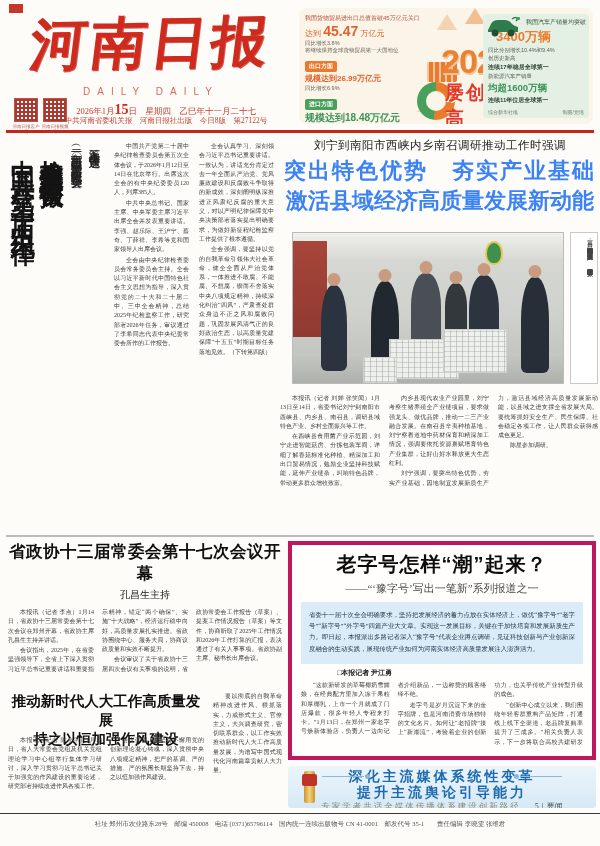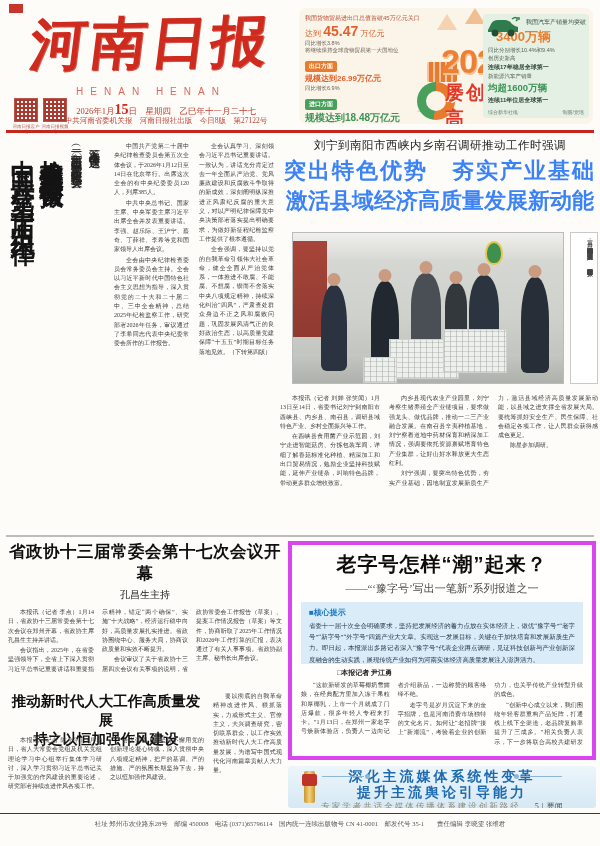--- a/index.html
+++ b/index.html
@@ -98,21 +98,21 @@
   .zx-sub{text-align:center;font-size:10px;color:#222;margin-top:3px;}
   .zx-body{margin-top:6px;height:106px;column-count:3;column-gap:8px;}
 
   
   .renda{position:absolute;left:8px;top:692px;width:274px;height:118px;}
   .rd-hl{width:196px;text-align:center;font-family:"Liberation Sans",sans-serif;font-weight:800;font-size:14.5px;line-height:1.3;color:#101010;}
   .rd-body{position:absolute;left:0;top:44px;width:196px;height:72px;column-count:2;column-gap:8px;}
   .rd-side{position:absolute;left:205px;top:0;width:69px;height:116px;}
 
   
-  .laozihao{position:absolute;left:288px;top:541px;width:308px;height:219px;border:4px solid #d946ef;background:#fffefc;padding:6px 9px;}
+  .laozihao{position:absolute;left:288px;top:541px;width:308px;height:219px;border:4px solid #be185d;background:#fffefc;padding:6px 9px;}
   .lz-title{text-align:center;font-family:"Liberation Sans",sans-serif;font-weight:800;font-size:20px;color:#0d0d0d;letter-spacing:1px;}
   .lz-sub{text-align:center;font-size:11px;color:#4a4a4a;margin-top:3px;}
   .lz-hint{background:#d9ecf8;margin-top:6px;padding:5px 8px;height:62px;overflow:hidden;}
   .lz-hint-label{font-family:"Liberation Sans",sans-serif;font-weight:bold;font-size:8px;color:#1a78c2;}
   .lz-hint-text{font-size:6.4px;line-height:1.75;color:#24364a;text-align:justify;margin-top:2px;}
   .lz-byline{font-size:7px;font-weight:bold;color:#222;margin-top:4px;padding-left:36px;}
   .lz-body{margin-top:3px;height:74px;column-count:3;column-gap:8px;}
 
   
   .media-banner{position:absolute;left:288px;top:766px;width:308px;height:42px;background:linear-gradient(#ecf5fb,#d6e9f5);
@@ -136,21 +136,21 @@
 </style>
 </head>
 <body>
 
 <div id="page" data-name="newspaper-front-page">
 
   <div class="corner-mark" data-name="corner-registration-mark"></div>
 
   <div class="masthead-left" data-name="masthead">
     <div class="brand" data-name="newspaper-title">河南日报</div>
-    <div class="brand-en" data-name="newspaper-title-english">HENAN HENAN</div>
+    <div class="brand-en" data-name="newspaper-title-english">DAILY DAILY</div>
     <div class="date-line" data-name="date-line"><span data-name="date-prefix">2026年1月</span><span class="day" data-name="date-day">15</span><span data-name="date-suffix">日　星期四　乙巳年十一月二十七</span></div>
     <div class="info-line" data-name="publication-info-line">中共河南省委机关报　河南日报社出版　今日8版　第27122号</div>
     <div class="qr" style="left:4px;" data-name="qr-code-icon"></div>
     <div class="qr" style="left:33px;" data-name="qr-code-icon"></div>
     <div class="qr-label" style="left:4px;" data-name="qr-label">河南日报客户端</div>
     <div class="qr-label" style="left:33px;" data-name="qr-label">河南日报视频号</div>
   </div>
 
   <div class="infographic" data-name="trade-auto-infographic">
     <div class="ig-arrow" style="left:138px;top:6px;" data-name="growth-arrow-icon"></div>
@@ -279,21 +279,20 @@
     </div>
     <div class="rd-side col-text" data-name="renda-side-column">
       <p data-name="paragraph">要以彻底的自我革命精神改进作风、狠抓落实，力戒形式主义、官僚主义，大兴调查研究，密切联系群众，以工作实效推动新时代人大工作高质量发展，为谱写中国式现代化河南篇章贡献人大力量。</p>
     </div>
   </div>
 
   <div class="laozihao" data-name="article-laozihao-box">
     <div class="lz-title" data-name="laozihao-title">老字号怎样“潮”起来？</div>
     <div class="lz-sub" data-name="laozihao-subtitle">——“‘豫字号’写出一笔新”系列报道之一</div>
     <div class="lz-hint" data-name="core-hint-box">
-      <div class="lz-hint-label" data-name="core-hint-label">■核心提示</div>
       <div class="lz-hint-text" data-name="core-hint-text">省委十一届十次全会明确要求，坚持把发展经济的着力点放在实体经济上，做优“豫字号”“老字号”“新字号”“外字号”四篇产业大文章。实现这一发展目标，关键在于加快培育和发展新质生产力。即日起，本报派出多路记者深入“豫字号”代表企业蹲点调研，见证科技创新与产业创新深度融合的生动实践，展现传统产业如何为河南实体经济高质量发展注入澎湃活力。</div>
     </div>
     <div class="lz-byline" data-name="laozihao-byline">□本报记者 尹江勇</div>
     <div class="lz-body col-text" data-name="laozihao-body">
       <p data-name="paragraph">“这款新研发的草莓椰奶雪媚娘，在经典配方里加入冻干果粒和厚椰乳，上市一个月就成了门店爆款，很多年轻人专程来打卡。”1月13日，在郑州一家老字号焕新体验店，负责人一边向记者介绍新品，一边称赞的顾客络绎不绝。</p>
       <p data-name="paragraph">老字号是岁月沉淀下来的金字招牌，也是河南消费市场独特的文化名片。如何让“老招牌”接上“新潮流”，考验着企业的创新功力，也关乎传统产业转型升级的成色。</p>
       <p data-name="paragraph">“创新中心成立以来，我们围绕年轻客群重构产品矩阵，打通线上线下全渠道，老品牌复购率提升了三成多。”相关负责人表示，下一步将联合高校共建研发平台，让更多老字号产品“潮”起来、走出去。（下转第二版）</p>
     </div>
   </div>
 

